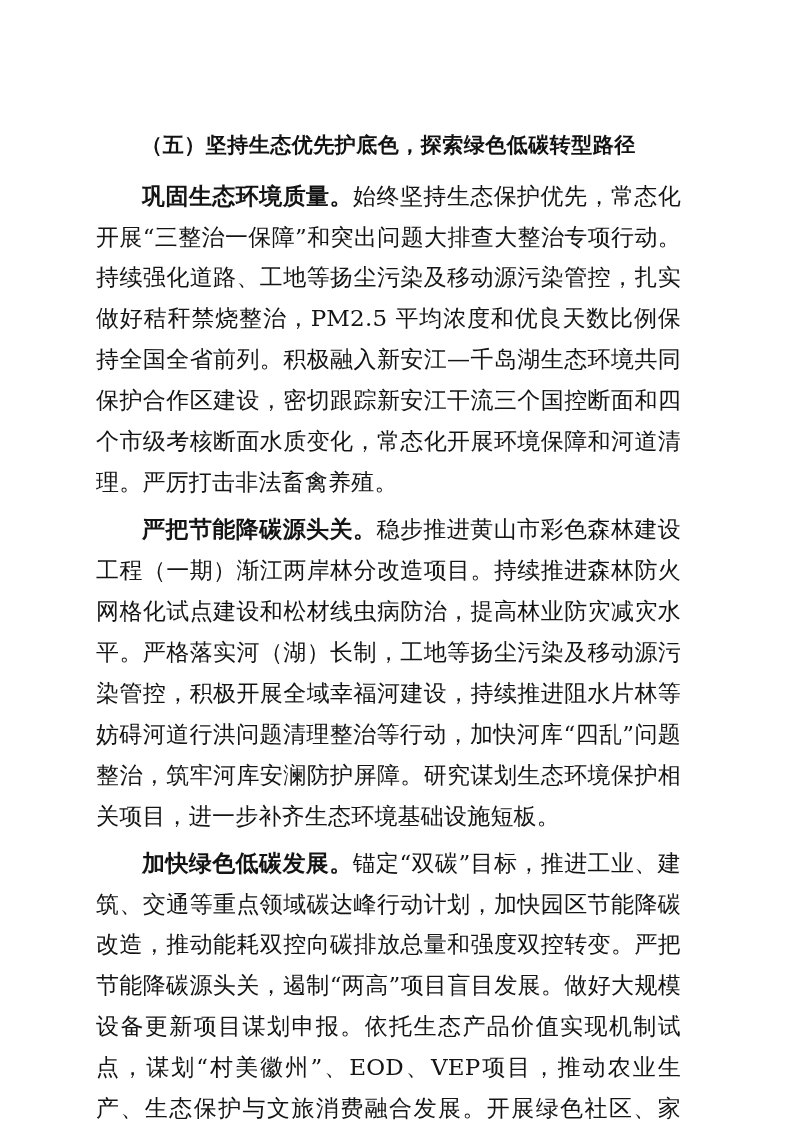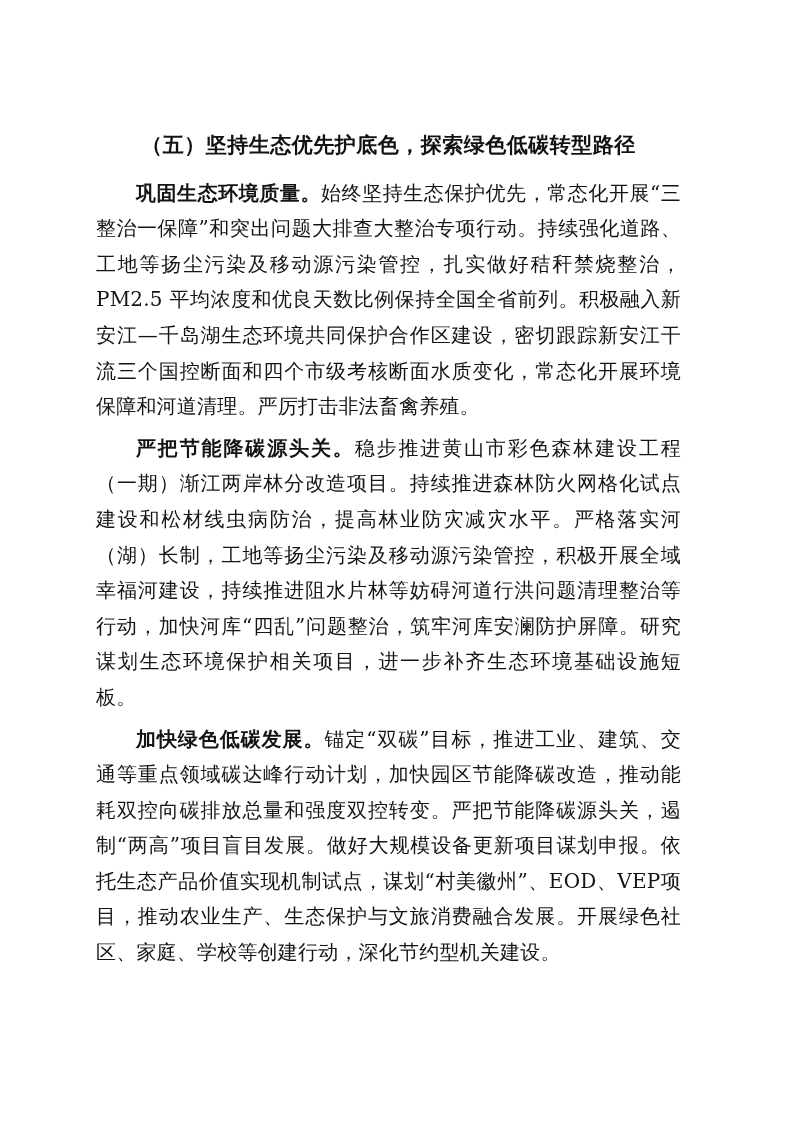--- a/index.html
+++ b/index.html
@@ -24,21 +24,21 @@
   .doc-heading {
     text-align: center;
     font-size: 21px;
     font-weight: bold;
     letter-spacing: 0.5px;
     margin: 0 0 14px 0;
     line-height: 1.6;
     color: #121212;
   }
   .para {
-    font-size: 20px;
+    font-size: 23px;
     line-height: 1.78;
     text-align: justify;
     text-justify: inter-ideograph;
     margin: 0 0 6px 0;
     text-indent: 2em;
     color: #141414;
     letter-spacing: 0.2px;
   }
   .para .lead {
     font-weight: bold;

